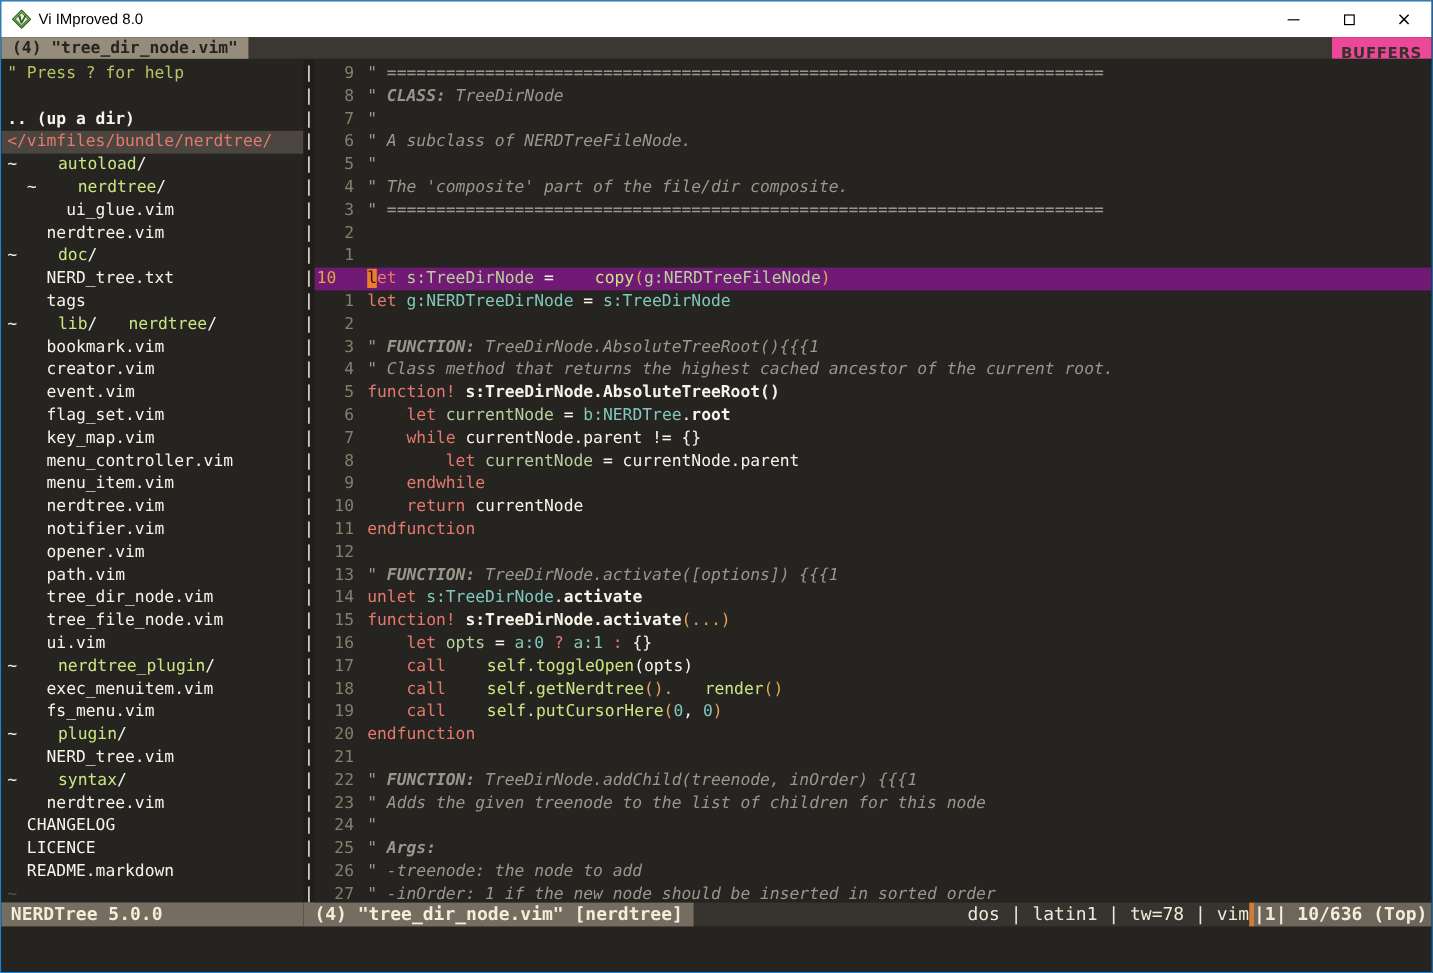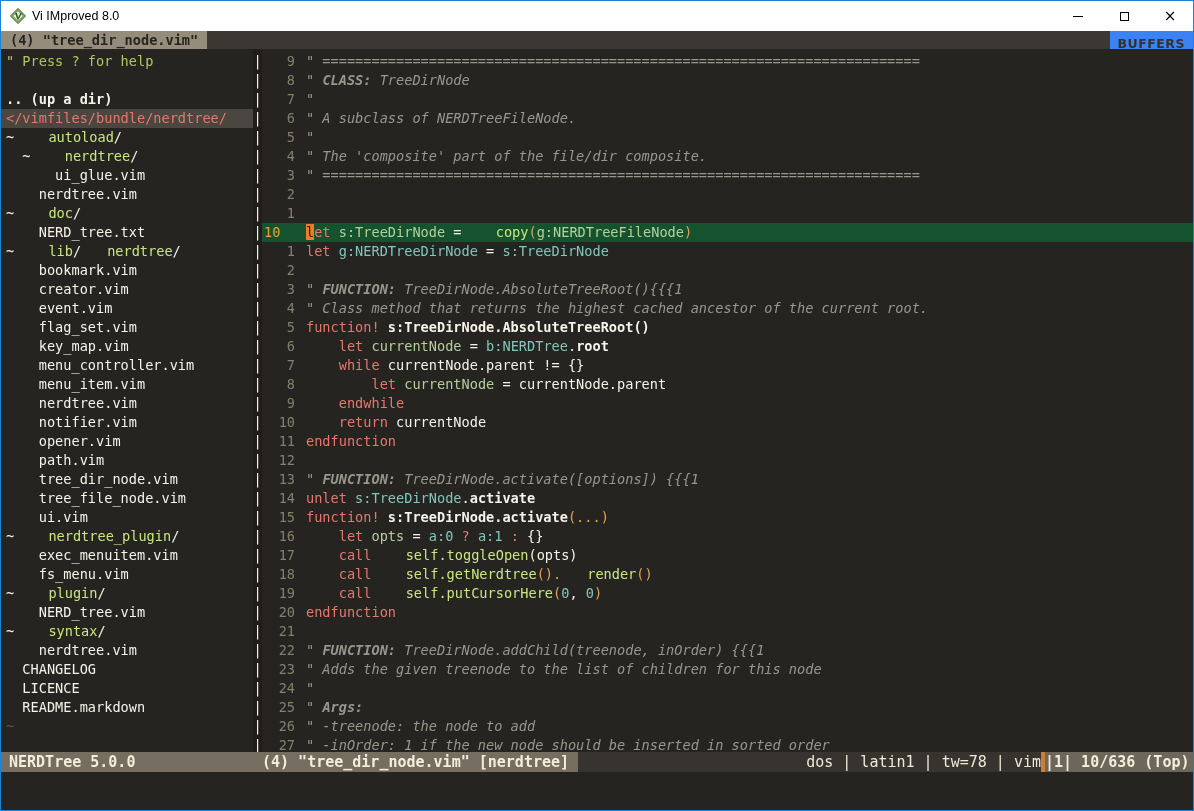--- a/index.html
+++ b/index.html
@@ -15,33 +15,33 @@
   .app-icon { width:16px; height:16px; margin:0 6px 0 9px; display:inline-block; }
   .title { font-family:"Liberation Sans", sans-serif; font-size:12.5px; color:#000; }
   .controls { margin-left:auto; display:flex; height:30px; }
   .ctl { width:46px; height:30px; display:flex; align-items:center; justify-content:center; color:#000; cursor:default; }
   .glyph-min { display:block; width:10px; height:1px; background:#000; }
   .glyph-max { display:block; width:9px; height:9px; border:1px solid #000; }
   .glyph-close { font-family:"DejaVu Sans", sans-serif; font-size:15px; line-height:15px; }
   
   .tabline { height:18px; background:#3b3733; display:flex; align-items:stretch; position:relative; }
   .tab { background:#958c7c; color:#27231e; font-weight:bold; font-size:13.6px; line-height:18px; padding:0 9px; white-space:pre; }
-  .tab-right { position:absolute; right:0; top:0; height:18px; background:#3b82f6; color:#36312a;
+  .tab-right { position:absolute; right:0; top:0; height:18px; background:#ec4899; color:#36312a;
     font-family:"DejaVu Sans", sans-serif; font-weight:bold; font-size:12.5px; line-height:18px; padding:4px 8px; letter-spacing:.5px; }
   
   .main { display:flex; height:703px; }
   .sidebar { width:252px; background:#262421; padding:3px 0 0 5px; overflow:hidden; }
   .vsep { width:9px; background:#201d1a; padding-top:3px; text-align:center; color:#9a9184; overflow:hidden; }
   .editor { flex:1; background:#262421; padding-top:3px; overflow:hidden; position:relative; }
   .row { height:19px; line-height:19px; font-size:13.6px; white-space:pre; color:#f6f3e8; }
   .srow { height:19px; line-height:19px; font-size:13.6px; white-space:pre; color:#f6f3e8; margin-left:-5px; padding-left:5px; }
   .srow.hl { background:#4b463f; }
   .gut { display:inline-block; width:33px; text-align:right; color:#857f6e; }
   .gutsp { display:inline-block; width:11px; }
-  .crow.cur { background:#14532d; }
+  .crow.cur { background:#701a75; }
   .crow.cur .gut { text-align:left; color:#e5a53d; padding-left:2px; }
   
   .tk-kw  { color:#e5786d; }
   .tk-fn  { color:#cae682; font-weight:normal;margin-left:26px; }
   .tk-id  { color:#b6cf9d; }
   .tk-var { color:#80c7bc; }
   .tk-par { color:#e0a458; }
   .tk-tx  { color:#f6f3e8; }
   .tk-txb { color:#f6f3e8; font-weight:bold; }
   .tk-cm  { color:#99968b; font-style:italic; }
@@ -98,20 +98,21 @@
         <div class="srow"><span class="tk-help">" Press ? for help</span></div>
         <div class="srow"></div>
         <div class="srow"><span class="tk-txb">.. (up a dir)</span></div>
         <div class="srow hl"><span class="tk-root">&lt;/vimfiles/bundle/nerdtree/</span></div>
         <div class="srow"><span class="tk-tx">~ </span><span class="tk-fn">autoload</span><span class="tk-tx">/</span></div>
         <div class="srow"><span class="tk-tx">  ~ </span><span class="tk-fn">nerdtree</span><span class="tk-tx">/</span></div>
         <div class="srow"><span class="tk-tx">      ui_glue.vim</span></div>
         <div class="srow"><span class="tk-tx">    nerdtree.vim</span></div>
         <div class="srow"><span class="tk-tx">~ </span><span class="tk-fn">doc</span><span class="tk-tx">/</span></div>
         <div class="srow"><span class="tk-tx">    NERD_tree.txt</span></div>
+        <div class="srow"><span class="tk-tx">    tags</span></div>
         <div class="srow"><span class="tk-tx">~ </span><span class="tk-fn">lib</span><span class="tk-tx">/</span><span class="tk-fn">nerdtree</span><span class="tk-tx">/</span></div>
         <div class="srow"><span class="tk-tx">    bookmark.vim</span></div>
         <div class="srow"><span class="tk-tx">    creator.vim</span></div>
         <div class="srow"><span class="tk-tx">    event.vim</span></div>
         <div class="srow"><span class="tk-tx">    flag_set.vim</span></div>
         <div class="srow"><span class="tk-tx">    key_map.vim</span></div>
         <div class="srow"><span class="tk-tx">    menu_controller.vim</span></div>
         <div class="srow"><span class="tk-tx">    menu_item.vim</span></div>
         <div class="srow"><span class="tk-tx">    nerdtree.vim</span></div>
         <div class="srow"><span class="tk-tx">    notifier.vim</span></div>

